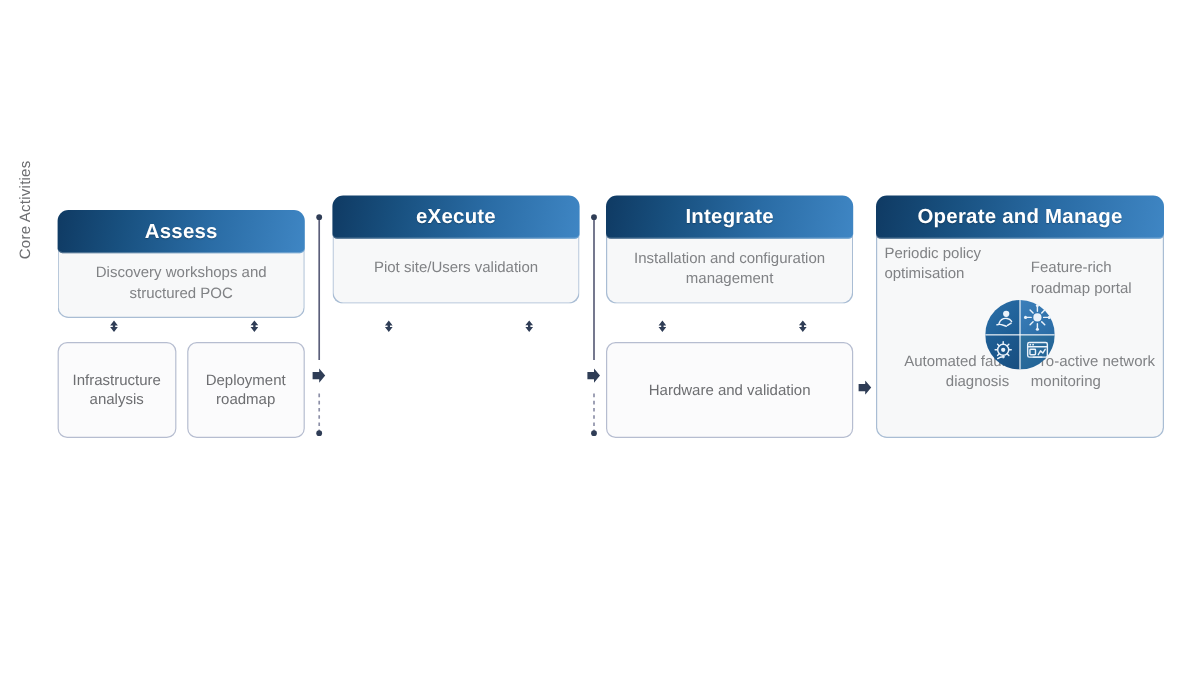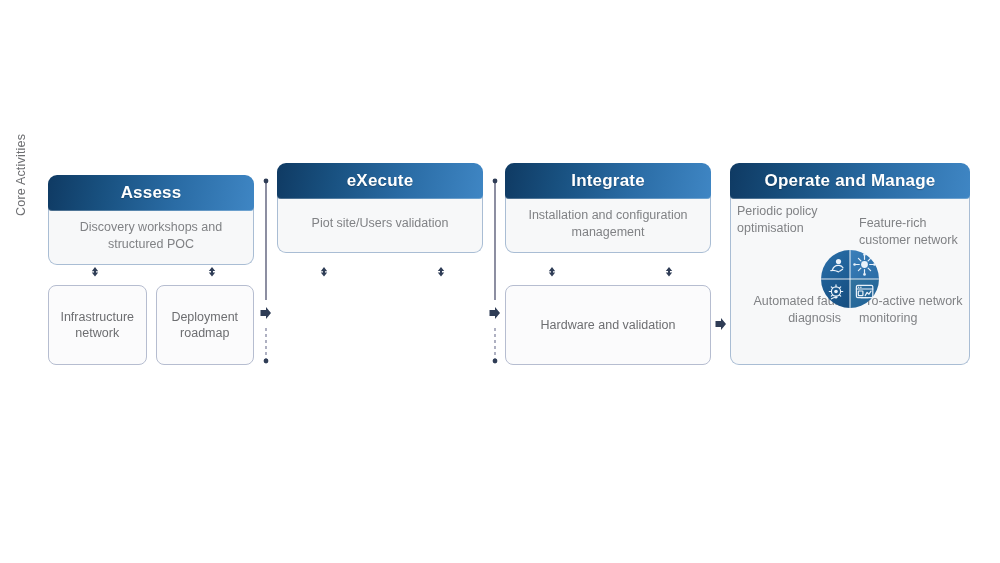--- a/index.html
+++ b/index.html
@@ -187,21 +187,21 @@
 
 <div id="diagram">
 
   <div class="axis-label">Core Activities</div>
 
   <div class="phase p0">
     <div class="phase-header">Assess</div>
     <div class="phase-desc">Discovery workshops and structured POC</div>
   </div>
   <div class="sub-row p0">
-    <div class="sub-box">Infrastructure network</div>
+    <div class="sub-box">Infrastructure analysis</div>
     <div class="sub-box">Deployment roadmap</div>
   </div>
   <div class="vshaft" style="left:89px;">
     <svg width="12" height="16" viewBox="0 0 12 16">
       <path d="M6 1 L9.2 5.2 L7 5.2 L7 6.6 L9.2 6.6 L6 10.6 L2.8 6.6 L5 6.6 L5 5.2 L2.8 5.2 Z" fill="#2f3d56"></path>
     </svg>
   </div>
   <div class="vshaft" style="left:206px;">
     <svg width="12" height="16" viewBox="0 0 12 16">
       <path d="M6 10.6 L2.8 6.4 L5 6.4 L5 5 L2.8 5 L6 1 L9.2 5 L7 5 L7 6.4 L9.2 6.4 Z" fill="#2f3d56"></path>
@@ -265,21 +265,21 @@
     <svg width="14" height="12" viewBox="0 0 14 12">
       <path d="M1.5 3 L7 3 L7 0 L12 6 L7 12 L7 9 L1.5 9 Z" fill="#2f3d56"></path>
     </svg>
   </div>
 
   <div id="operate">
     <div class="phase-header">Operate and Manage</div>
     <div class="op-body">
 
       <div class="op-quad tl">Periodic policy optimisation</div>
-      <div class="op-quad tr">Feature-rich customer network</div>
+      <div class="op-quad tr">Feature-rich roadmap portal</div>
       <div class="op-quad bl">Automated fault diagnosis</div>
       <div class="op-quad br">Pro-active network monitoring</div>
 
       <div class="op-circle">
         <svg width="58" height="58" viewBox="0 0 58 58">
           <defs>
             <clipPath id="circClip">
                 <circle cx="29" cy="29" r="29"></circle>
               </clipPath>
             <linearGradient id="qA" x1="0" y1="0" x2="1" y2="1">

